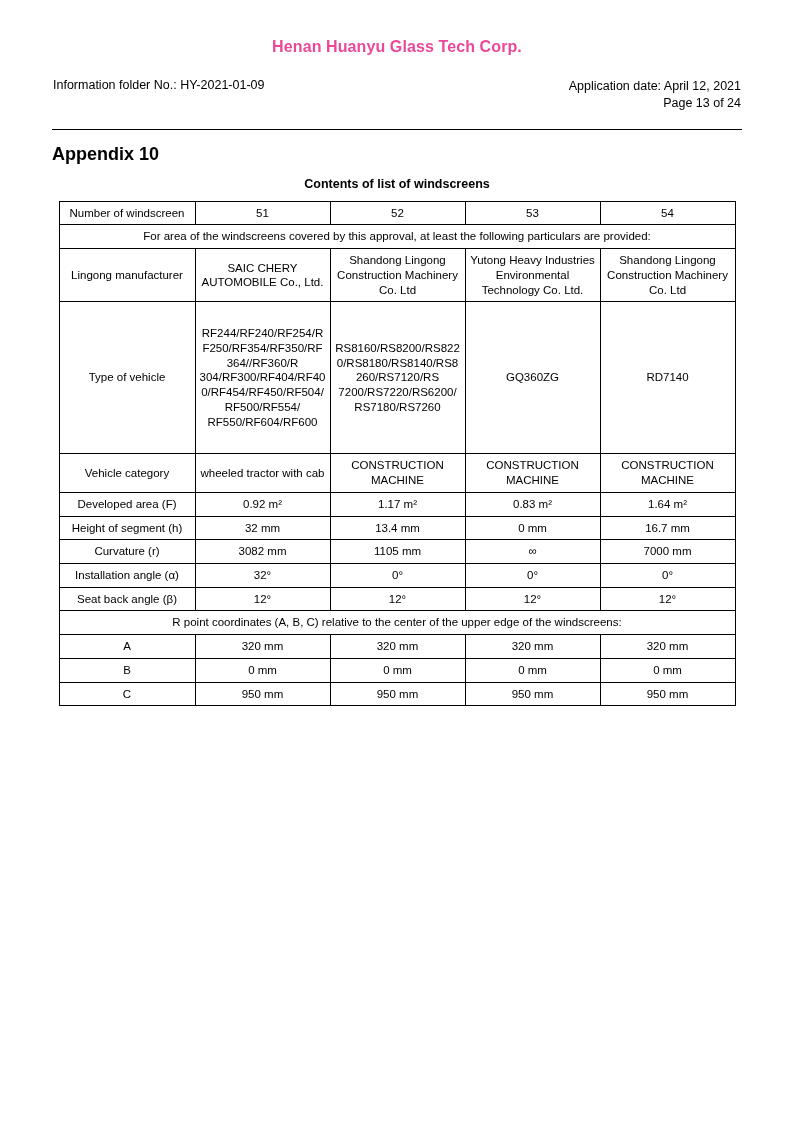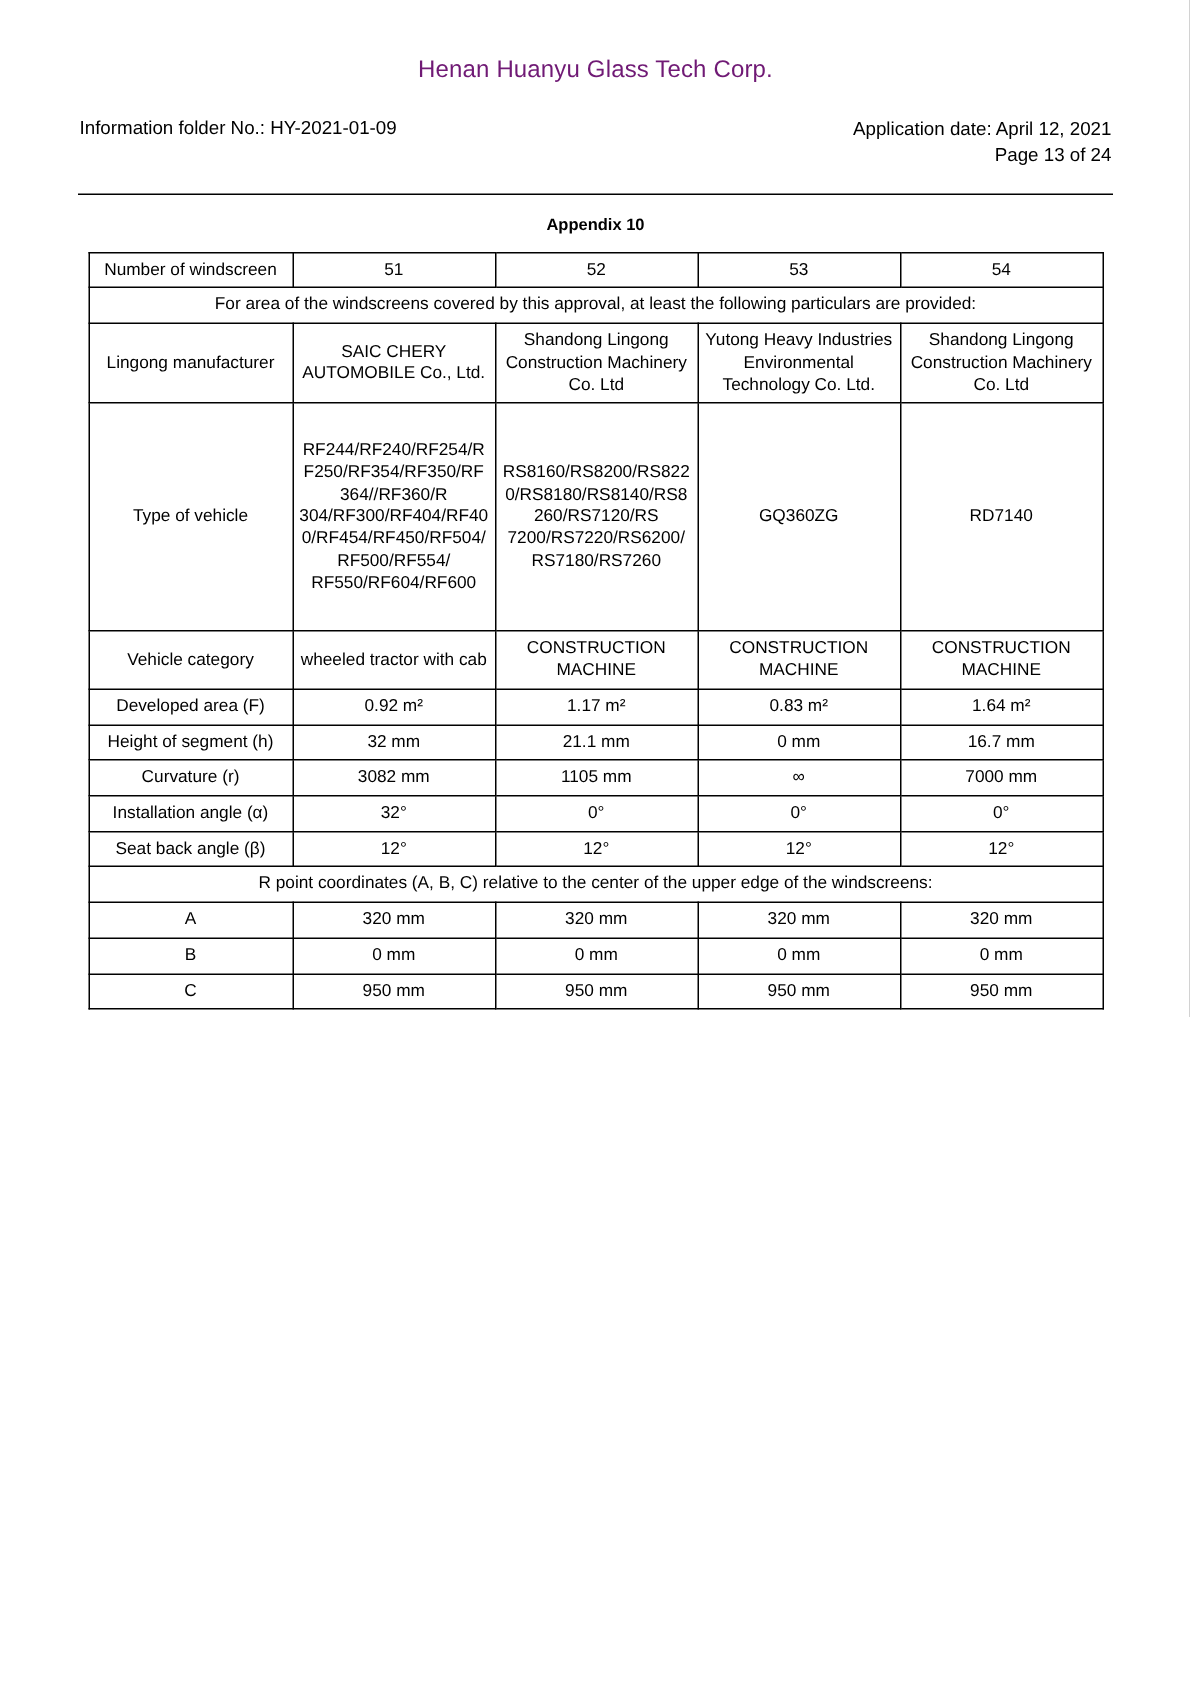--- a/index.html
+++ b/index.html
@@ -22,22 +22,22 @@
   }
   .content {
     position: absolute;
     left: 52px;
     top: 38px;
     width: 690px;
   }
   .doc-title {
     text-align: center;
     font-size: 16px;
-    font-weight: normal;
-    color: #701a75;
+    font-weight: bold;
+    color: #ec4899;
     margin: 0 0 22px 0;
     letter-spacing: 0.1px;
   }
   .meta-row {
     display: flex;
     justify-content: space-between;
     align-items: flex-start;
     font-size: 12.5px;
     color: #000;
     padding: 0 1px 16px 1px;
@@ -49,22 +49,21 @@
     text-align: right;
     line-height: 1.35;
   }
   .hr {
     border: none;
     border-top: 1px solid #000;
     margin: 1px 0 14px 0;
     height: 0;
   }
   .appendix {
-    text-align: center;
-    font-size: 11px;
+    font-size: 18px;
     font-weight: bold;
     margin: 0 0 12px 0;
   }
   .subtitle {
     text-align: center;
     font-size: 12.5px;
     font-weight: bold;
     margin: 0 0 10px 0;
   }
   table.ws {
@@ -107,20 +106,21 @@
     <div class="meta-row">
       <div class="meta-left">Information folder No.: HY-2021-01-09</div>
       <div class="meta-right">
         <div>Application date: April 12, 2021</div>
         <div>Page 13 of 24</div>
       </div>
     </div>
     <hr class="hr">
 
     <div class="appendix">Appendix 10</div>
+    <div class="subtitle">Contents of list of windscreens</div>
 
     <table class="ws">
       <colgroup>
         <col style="width:136px">
         <col style="width:135px">
         <col style="width:135px">
         <col style="width:135px">
         <col style="width:135px">
       </colgroup>
       <tbody>
@@ -158,21 +158,21 @@
         <tr>
           <td class="label">Developed area (F)</td>
           <td>0.92 m²</td>
           <td>1.17 m²</td>
           <td>0.83 m²</td>
           <td>1.64 m²</td>
         </tr>
         <tr>
           <td class="label">Height of segment (h)</td>
           <td>32 mm</td>
-          <td>21.1 mm</td>
+          <td>13.4 mm</td>
           <td>0 mm</td>
           <td>16.7 mm</td>
         </tr>
         <tr>
           <td class="label">Curvature (r)</td>
           <td>3082 mm</td>
           <td>1105 mm</td>
           <td>∞</td>
           <td>7000 mm</td>
         </tr>

